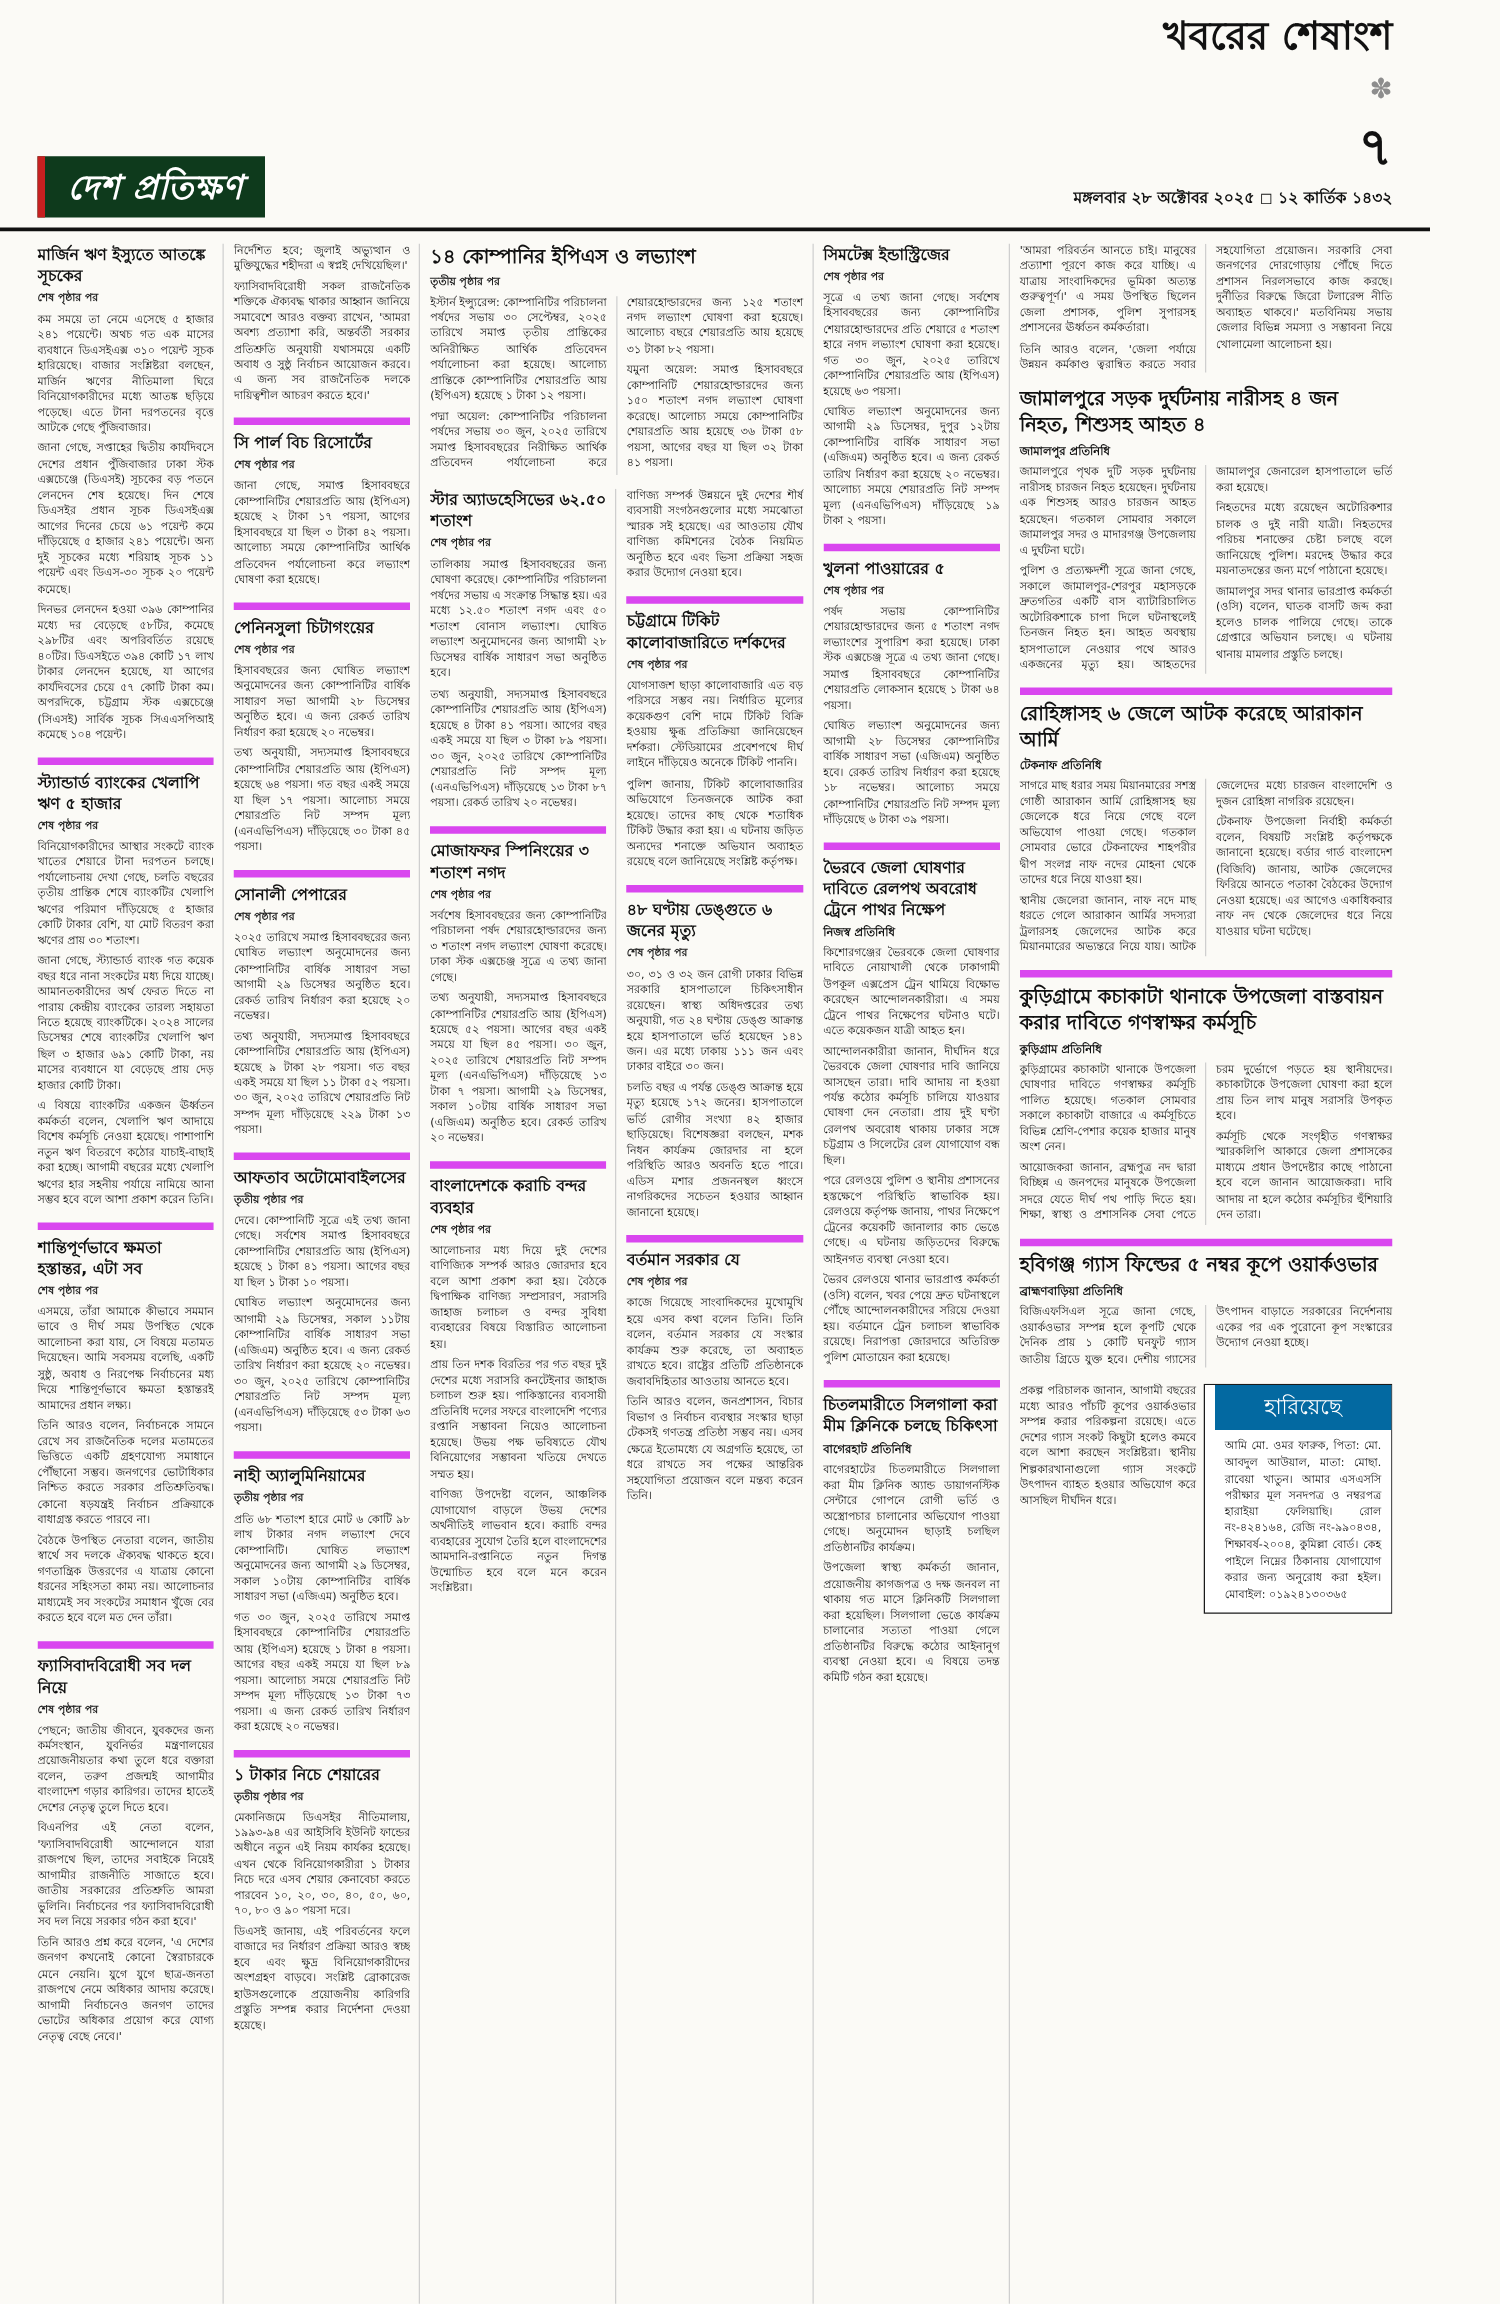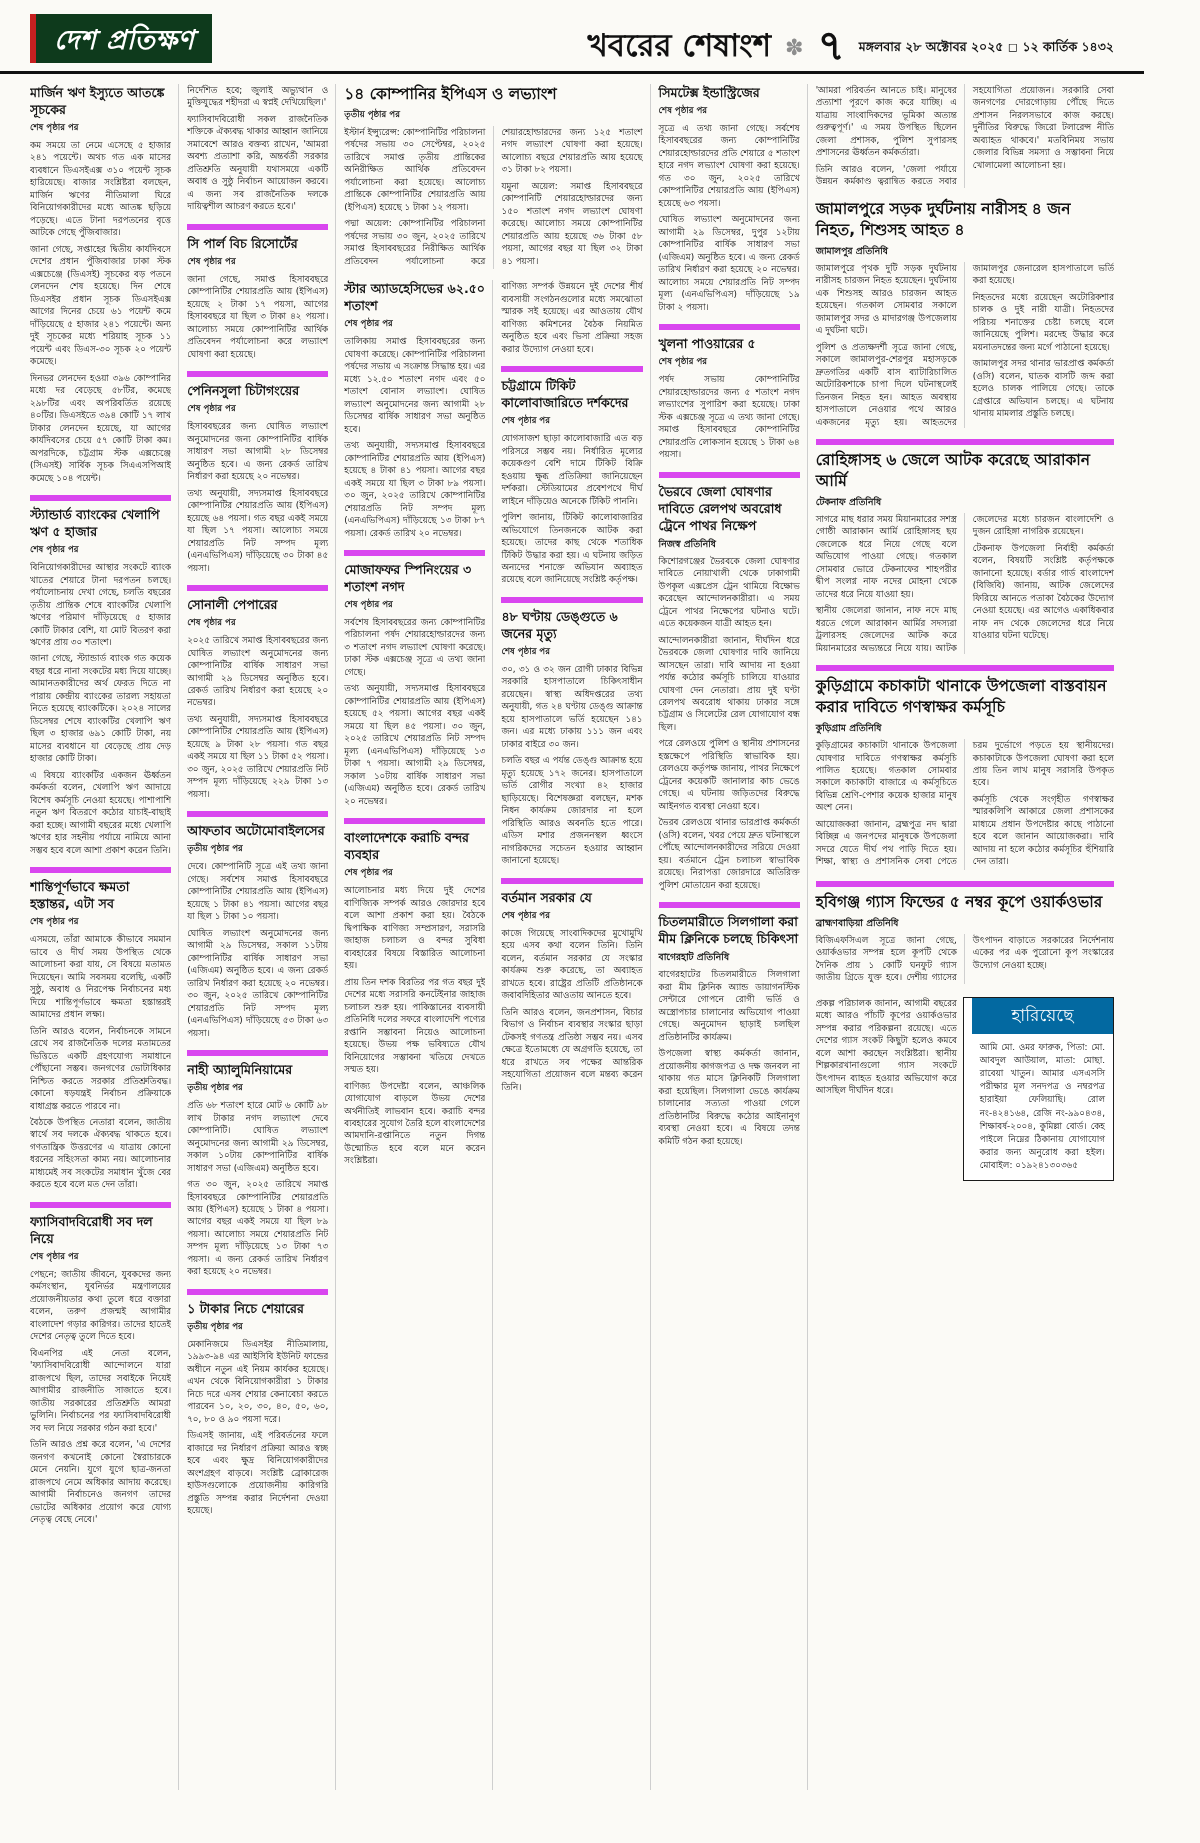--- a/index.html
+++ b/index.html
@@ -13,21 +13,21 @@
   
   header.masthead{
     display:flex;align-items:flex-end;justify-content:space-between;
     padding:14px 30px 8px;border-bottom:3px solid #111;
   }
   .logo{
     background:#0e3a1c;color:#fff;font-weight:800;font-style:italic;
     font-size:27px;line-height:1;padding:12px 18px 10px;
     border-left:6px solid #c62020;letter-spacing:.5px;white-space:nowrap;
   }
-  .head-right{display:flex;align-items:flex-end;gap:14px;}
+  .head-right{display:flex;align-items:flex-end;gap:14px;flex-direction:column;}
   .section-title{font-size:31px;font-weight:800;line-height:1;padding-bottom:2px;white-space:nowrap;}
   .ornament{font-size:22px;color:#8d8d8d;line-height:1;padding-bottom:4px;}
   .page-num{font-size:42px;font-weight:800;line-height:.8;}
   .head-date{font-size:12.5px;font-weight:700;padding-bottom:5px;white-space:nowrap;}
 
   
   main.content{
     margin:10px 30px 0;height:1706px;
     display:grid;grid-template-columns:repeat(7,1fr);column-gap:16px;
   }
@@ -253,20 +253,21 @@
           <div class="body">
             <p>সূত্রে এ তথ্য জানা গেছে। সর্বশেষ হিসাববছরের জন্য কোম্পানিটির শেয়ারহোল্ডারদের প্রতি শেয়ারে ৫ শতাংশ হারে নগদ লভ্যাংশ ঘোষণা করা হয়েছে। গত ৩০ জুন, ২০২৫ তারিখে কোম্পানিটির শেয়ারপ্রতি আয় (ইপিএস) হয়েছে ৬৩ পয়সা।</p>
             <p>ঘোষিত লভ্যাংশ অনুমোদনের জন্য আগামী ২৯ ডিসেম্বর, দুপুর ১২টায় কোম্পানিটির বার্ষিক সাধারণ সভা (এজিএম) অনুষ্ঠিত হবে। এ জন্য রেকর্ড তারিখ নির্ধারণ করা হয়েছে ২০ নভেম্বর। আলোচ্য সময়ে শেয়ারপ্রতি নিট সম্পদ মূল্য (এনএভিপিএস) দাঁড়িয়েছে ১৯ টাকা ২ পয়সা।</p>
           </div>
         </div>
         <div class="article">
           <h3 class="headline">খুলনা পাওয়ারের ৫</h3>
           <div class="marker">শেষ পৃষ্ঠার পর</div>
           <div class="body">
             <p>পর্ষদ সভায় কোম্পানিটির শেয়ারহোল্ডারদের জন্য ৫ শতাংশ নগদ লভ্যাংশের সুপারিশ করা হয়েছে। ঢাকা স্টক এক্সচেঞ্জ সূত্রে এ তথ্য জানা গেছে। সমাপ্ত হিসাববছরে কোম্পানিটির শেয়ারপ্রতি লোকসান হয়েছে ১ টাকা ৬৪ পয়সা।</p>
+            <p>ঘোষিত লভ্যাংশ অনুমোদনের জন্য আগামী ২৮ ডিসেম্বর কোম্পানিটির বার্ষিক সাধারণ সভা (এজিএম) অনুষ্ঠিত হবে। রেকর্ড তারিখ নির্ধারণ করা হয়েছে ১৮ নভেম্বর। আলোচ্য সময়ে কোম্পানিটির শেয়ারপ্রতি নিট সম্পদ মূল্য দাঁড়িয়েছে ৬ টাকা ৩৯ পয়সা।</p>
           </div>
         </div>
         <div class="article">
           <h3 class="headline">ভৈরবে জেলা ঘোষণার দাবিতে রেলপথ অবরোধ ট্রেনে পাথর নিক্ষেপ</h3>
           <div class="dateline">নিজস্ব প্রতিনিধি</div>
           <div class="body">
             <p>কিশোরগঞ্জের ভৈরবকে জেলা ঘোষণার দাবিতে নোয়াখালী থেকে ঢাকাগামী উপকূল এক্সপ্রেস ট্রেন থামিয়ে বিক্ষোভ করেছেন আন্দোলনকারীরা। এ সময় ট্রেনে পাথর নিক্ষেপের ঘটনাও ঘটে। এতে কয়েকজন যাত্রী আহত হন।</p>
             <p>আন্দোলনকারীরা জানান, দীর্ঘদিন ধরে ভৈরবকে জেলা ঘোষণার দাবি জানিয়ে আসছেন তারা। দাবি আদায় না হওয়া পর্যন্ত কঠোর কর্মসূচি চালিয়ে যাওয়ার ঘোষণা দেন নেতারা। প্রায় দুই ঘণ্টা রেলপথ অবরোধ থাকায় ঢাকার সঙ্গে চট্টগ্রাম ও সিলেটের রেল যোগাযোগ বন্ধ ছিল।</p>
             <p>পরে রেলওয়ে পুলিশ ও স্থানীয় প্রশাসনের হস্তক্ষেপে পরিস্থিতি স্বাভাবিক হয়। রেলওয়ে কর্তৃপক্ষ জানায়, পাথর নিক্ষেপে ট্রেনের কয়েকটি জানালার কাচ ভেঙে গেছে। এ ঘটনায় জড়িতদের বিরুদ্ধে আইনগত ব্যবস্থা নেওয়া হবে।</p>
             <p>ভৈরব রেলওয়ে থানার ভারপ্রাপ্ত কর্মকর্তা (ওসি) বলেন, খবর পেয়ে দ্রুত ঘটনাস্থলে পৌঁছে আন্দোলনকারীদের সরিয়ে দেওয়া হয়। বর্তমানে ট্রেন চলাচল স্বাভাবিক রয়েছে। নিরাপত্তা জোরদারে অতিরিক্ত পুলিশ মোতায়েন করা হয়েছে।</p>

